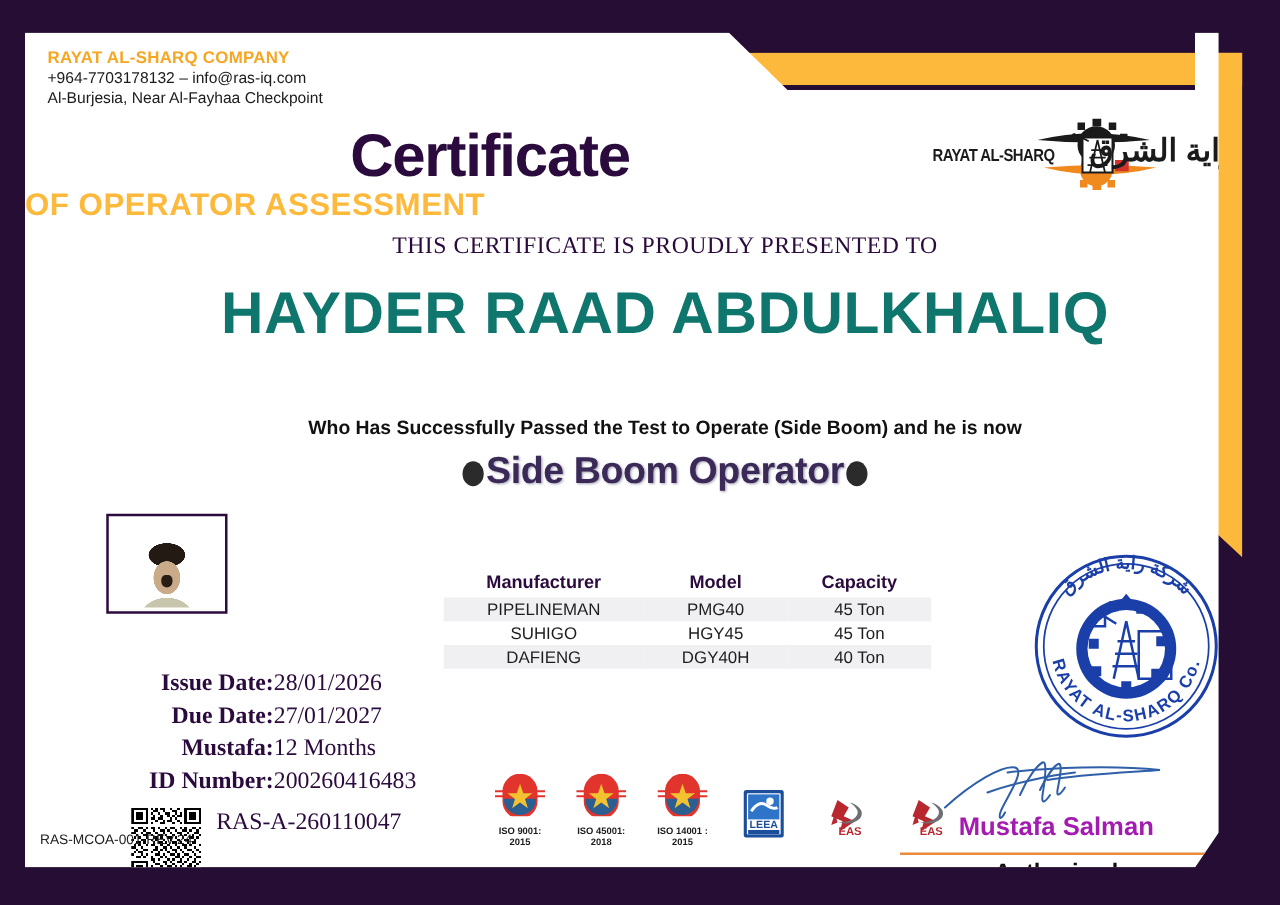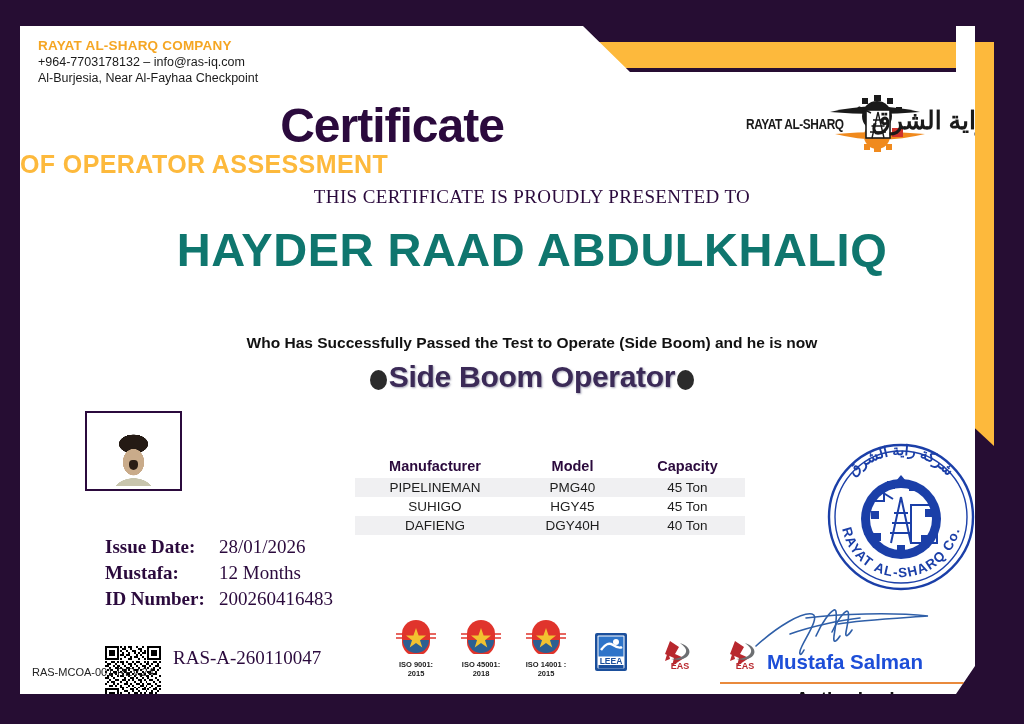--- a/index.html
+++ b/index.html
@@ -171,21 +171,21 @@
   #table col.c1 { width: 160px; }
   #table col.c2 { width: 115px; }
   #table col.c3 { width: 115px; }
 
   
   #details {
     position: absolute; left: 85px; top: 510px;
     font-family: "Liberation Serif", serif; color: #2b0a3d;
     font-size: 19px;
   }
-  #details .row { display: flex; height: 26px; align-items: baseline; }
+  #details .row { display: flex; height: 26px; align-items: baseline; text-align: right; }
   #details .k { font-weight: bold; width: 114px; }
   #details .v { font-weight: normal; color: #2b0a3d; }
 
   
   #qrblock { position: absolute; left: 85px; top: 620px; display: flex; gap: 12px; }
   #qr { width: 56px; height: 56px; }
   #certno { font-family: "Liberation Serif", serif; color: #2b0a3d; }
   #certno .lbl { font-weight: bold; font-size: 19px; line-height: 24px; }
   #certno .val { font-size: 19px; line-height: 24px; }
 
@@ -210,21 +210,21 @@
   #stamp {
     position: absolute; left: 795px; top: 405px;
     width: 172px; height: 172px;
   }
 
   
   #sig { position: absolute; left: 700px; top: 580px; width: 250px; }
   #sigimg { position: absolute; left: 30px; top: -2px; }
   #signame {
     position: absolute; left: 0; right: 0; top: 44px;
-    text-align: center; font-weight: bold; font-size: 20.5px; color: #1d4ed8;
+    text-align: center; font-weight: bold; font-size: 20.5px; color: #a21caf;
   }
   #sigrule {
     position: absolute; left: 0; right: 0; top: 76px;
     height: 2px; background: #E98A3C;
   }
   #sigtitle {
     position: absolute; left: 0; right: 0; top: 82px;
     text-align: center; font-weight: bold; font-size: 19px; color: #111;
   }
 </style>
@@ -320,20 +320,24 @@
           <td>DGY40H</td>
           <td>40 Ton</td>
         </tr>
       </tbody>
     </table>
 
     <div id="details">
       <div class="row">
         <span class="k">Issue Date:</span>
         <span class="v">28/01/2026</span>
+      </div>
+      <div class="row">
+        <span class="k">Due Date:</span>
+        <span class="v">27/01/2027</span>
       </div>
       <div class="row">
         <span class="k">Mustafa:</span>
         <span class="v">12 Months</span>
       </div>
       <div class="row">
         <span class="k">ID Number:</span>
         <span class="v">200260416483</span>
       </div>
     </div>

